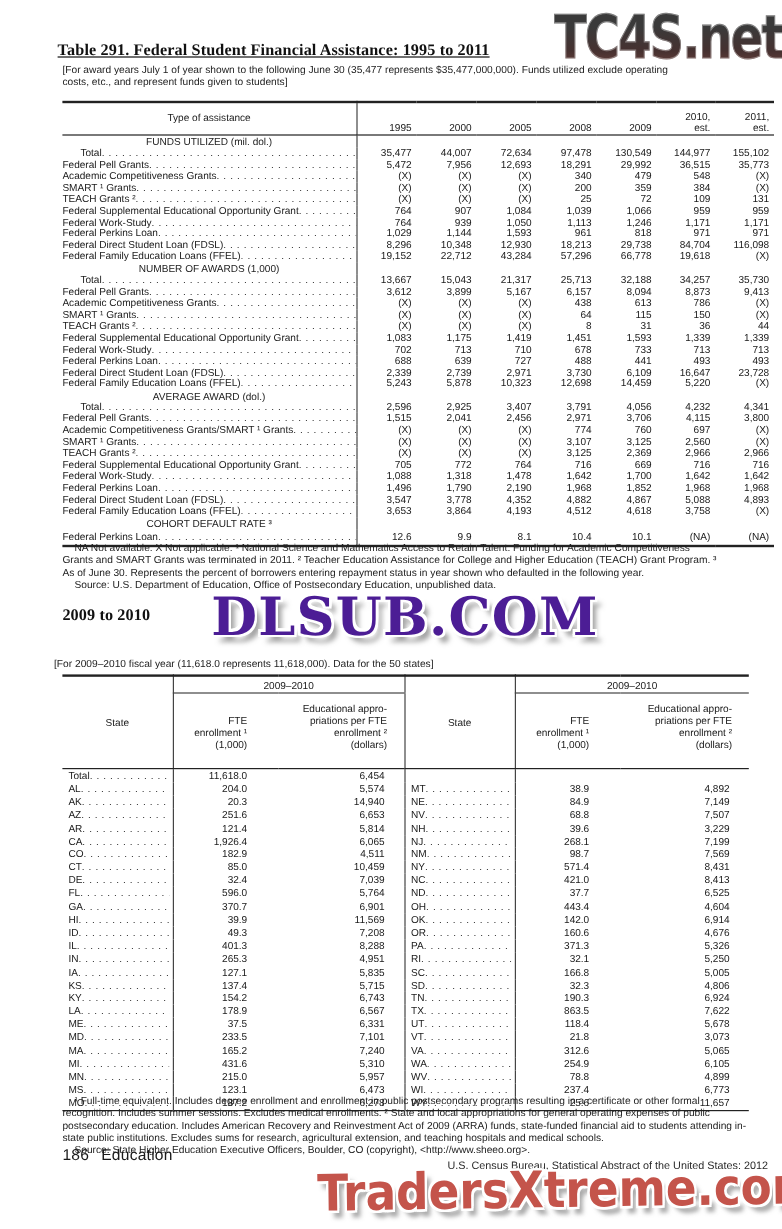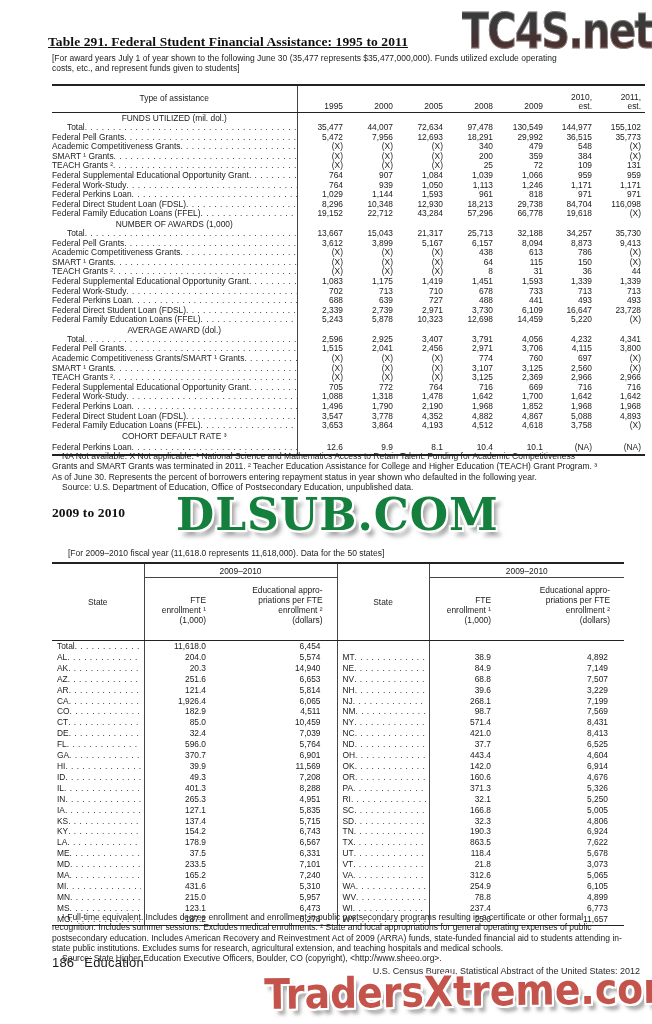--- a/index.html
+++ b/index.html
@@ -75,21 +75,21 @@
     top:2px;right:0px;z-index:6;
     font-family:"DejaVu Sans",sans-serif;font-weight:bold;font-size:50px;
     letter-spacing:-2px;transform:scaleX(0.80);transform-origin:right top;
     background:linear-gradient(180deg,#3a3a3a 35%,#463130 70%,#744640 100%);
     -webkit-background-clip:text;background-clip:text;color:transparent;
     -webkit-text-stroke:1px rgba(255,255,255,0.35);
   }
   .wm-dlsub{
     left:176px;top:489px;z-index:7;
     font-family:"DejaVu Serif",serif;font-weight:bold;font-size:44px;
-    letter-spacing:1px;color:#15803d;
+    letter-spacing:1px;color:#4c1d95;
     text-shadow:
       0 -2px 0 #fff,0 2px 0 #fff,-2px 0 0 #fff,2px 0 0 #fff,
       -2px -2px 0 #fff,2px -2px 0 #fff,-2px 2px 0 #fff,2px 2px 0 #fff,
       5px 6px 4px rgba(90,90,90,0.55);
   }
   .wm-traders{
     left:264px;top:970px;z-index:7;
     font-family:"DejaVu Sans",sans-serif;font-weight:bold;font-size:42px;
     transform:scaleX(0.9) rotate(-0.8deg);transform-origin:left top;
     color:#c4544b;
@@ -642,21 +642,21 @@
 
 <div class="abs footnote" style="left:52px;top:451px;width:548px;">
   <p>NA Not available. X Not applicable. ¹ National Science and Mathematics Access to Retain Talent. Funding for Academic Competitiveness Grants and SMART Grants was terminated in 2011. ² Teacher Education Assistance for College and Higher Education (TEACH) Grant Program. ³ As of June 30. Represents the percent of borrowers entering repayment status in year shown who defaulted in the following year.</p>
   <p>Source: U.S. Department of Education, Office of Postsecondary Education, unpublished data.</p>
 </div>
 
 <div class="abs tbl-title" style="left:52px;top:504px;width:593px;">
   <div>2009 to 2010</div>
 </div>
 
-<div class="abs tbl-note" style="left:68px;top:548px;width:560px;">[For 2009–2010 fiscal year (11,618.0 represents 11,618,000). Data for the 50 states]</div>
+<div class="abs tbl-note" style="left:45px;top:548px;width:560px;">[For 2009–2010 fiscal year (11,618.0 represents 11,618,000). Data for the 50 states]</div>
 
 <table id="t292">
   <colgroup>
     <col style="width:92px">
       <col style="width:88px">
       <col style="width:105px">
     <col style="width:92px">
       <col style="width:88px">
       <col style="width:107px">
   </colgroup>

